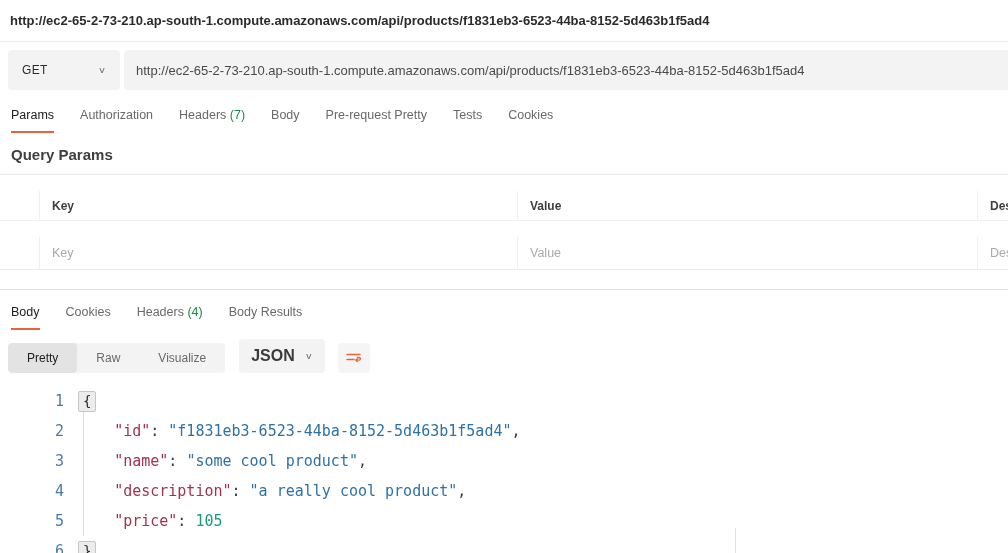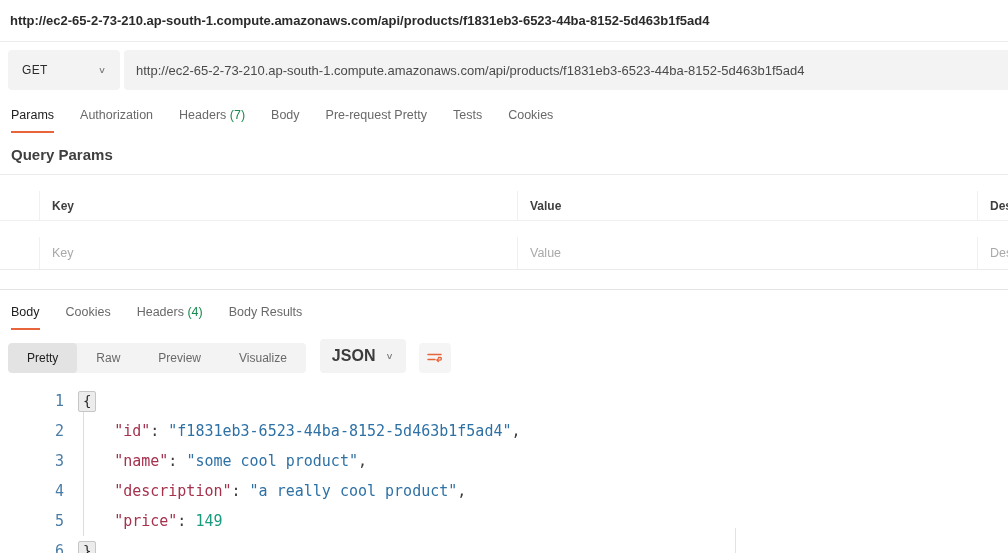--- a/index.html
+++ b/index.html
@@ -142,21 +142,20 @@
   </div>
   <div class="tab">
     <span>Body Results</span>
   </div>
 </div>
 
 <div class="view-row">
   <div class="seg-group">
     <div class="seg active">Pretty</div>
     <div class="seg">Raw</div>
-    <div class="seg">Preview</div>
     <div class="seg">Visualize</div>
   </div>
   <div class="format-select">
     <span class="fmt">JSON</span>
     <span class="chev">∨</span>
   </div>
   <div class="wrap-btn">
     <svg width="18" height="16" viewBox="0 0 18 16">
       <path d="M2 4.5h13" stroke="#e8653c" stroke-width="1.5" fill="none" stroke-linecap="round"></path>
       <path d="M2 9.5h7" stroke="#e8653c" stroke-width="1.5" fill="none" stroke-linecap="round"></path>
@@ -180,21 +179,21 @@
       <div class="code-line">
         <span class="ln">3</span>
         <span class="code"><span class="tok-punc">    </span><span class="tok-key">"name"</span><span class="tok-punc">: </span><span class="tok-str">"some cool product"</span><span class="tok-punc">,</span></span>
       </div>
       <div class="code-line">
         <span class="ln">4</span>
         <span class="code"><span class="tok-punc">    </span><span class="tok-key">"description"</span><span class="tok-punc">: </span><span class="tok-str">"a really cool product"</span><span class="tok-punc">,</span></span>
       </div>
       <div class="code-line">
         <span class="ln">5</span>
-        <span class="code"><span class="tok-punc">    </span><span class="tok-key">"price"</span><span class="tok-punc">: </span><span class="tok-num">149</span></span>
+        <span class="code"><span class="tok-punc">    </span><span class="tok-key">"price"</span><span class="tok-punc">: </span><span class="tok-num">105</span></span>
       </div>
       <div class="code-line">
         <span class="ln">6</span>
         <span class="code"><span class="tok-fold">}</span></span>
       </div>
     </div>
 </div>
 
 <div class="bottom-divider"></div>
 

